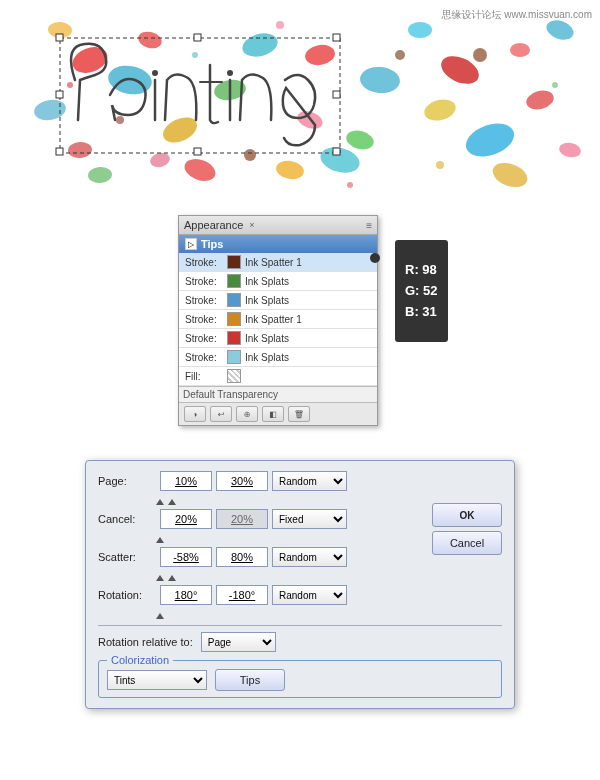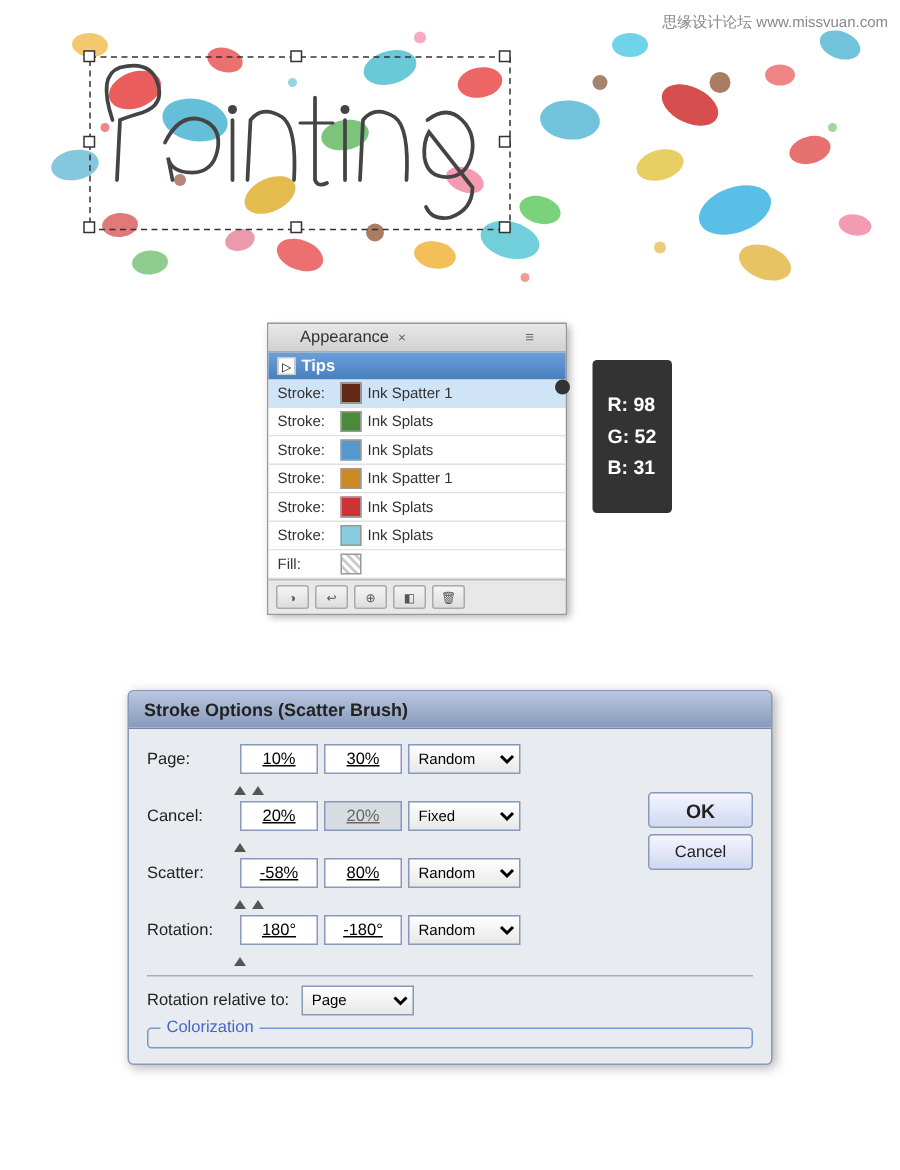--- a/index.html
+++ b/index.html
@@ -46,21 +46,21 @@
       width: 200px;
       background: #f0f0f0;
       border: 1px solid #999;
       box-shadow: 2px 2px 5px rgba(0,0,0,0.3);
       z-index: 10;
     }
 
     .panel-titlebar {
       background: linear-gradient(to bottom, #e8e8e8, #d0d0d0);
       border-bottom: 1px solid #aaa;
-      padding: 3px 21px;
+      padding: 3px 5px;
       display: flex;
       align-items: center;
       justify-content: space-between;
     }
 
     .panel-title-text {
       font-size: 11px;
       color: #333;
     }
 
@@ -291,21 +291,21 @@
       gap: 8px;
       margin-top: 2px;
     }
 
     .ok-btn {
       width: 70px;
       height: 24px;
       background: linear-gradient(to bottom, #f5f5ff, #d0d8f0);
       border: 1px solid #8899bb;
       border-radius: 3px;
-      font-size: 13px;
+      font-size: 10px;
       font-weight: bold;
       cursor: pointer;
       color: #222;
     }
 
     .cancel-btn {
       width: 70px;
       height: 24px;
       background: linear-gradient(to bottom, #f5f5ff, #d0d8f0);
       border: 1px solid #8899bb;
@@ -481,20 +481,23 @@
     <span class="row-label">Stroke:</span>
     <div class="color-swatch" style="background:#88ccdd;"></div>
     <span class="row-name">Ink Splats</span>
   </div>
 
   <div class="panel-row">
     <span class="row-label">Fill:</span>
     <div class="fill-icon"></div>
   </div>
 
+  <div class="panel-footer-row">
+    <span>Default Transparency</span>
+  </div>
 
   <div class="panel-toolbar">
     <div class="toolbar-btn">◑</div>
     <div class="toolbar-btn">↩</div>
     <div class="toolbar-btn">⊕</div>
     <div class="toolbar-btn">◧</div>
     <div class="toolbar-btn">🗑</div>
   </div>
 </div>
 
@@ -506,23 +509,20 @@
   </div>
   <div>
     <span>G: </span><span>52</span>
   </div>
   <div>
     <span>B: </span><span>31</span>
   </div>
 </div>
 
 <div class="stroke-dialog">
-  <div class="dialog-titlebar">
-    <span>Stroke Options (Scatter Brush)</span>
-  </div>
   <div class="dialog-content dialog-inner">
 
     <div class="right-buttons">
       <button class="ok-btn">OK</button>
       <button class="cancel-btn">Cancel</button>
     </div>
 
     <div class="dialog-row">
       <span class="dialog-label">Page:</span>
       <input class="dialog-input" type="text" value="10%" style="">
@@ -590,16 +590,25 @@
     <div class="dialog-row">
       <span style="font-size:11px; color:#222; flex-shrink:0;">Rotation relative to:</span>
       <select class="dialog-select" style="margin-left:4px;">
         <option>Page</option>
         <option>Path</option>
       </select>
     </div>
 
     <div class="colorization-group">
       <span class="colorization-legend">Colorization</span>
+      <div class="colorization-row">
+        <select class="dialog-select" style="width:100px;">
+          <option>Tints</option>
+          <option>None</option>
+          <option>Tints and Shades</option>
+          <option>Hue Shift</option>
+        </select>
+        <button class="tips-btn">Tips</button>
+      </div>
     </div>
 
   </div>
 </div>
 
 </body></html>

